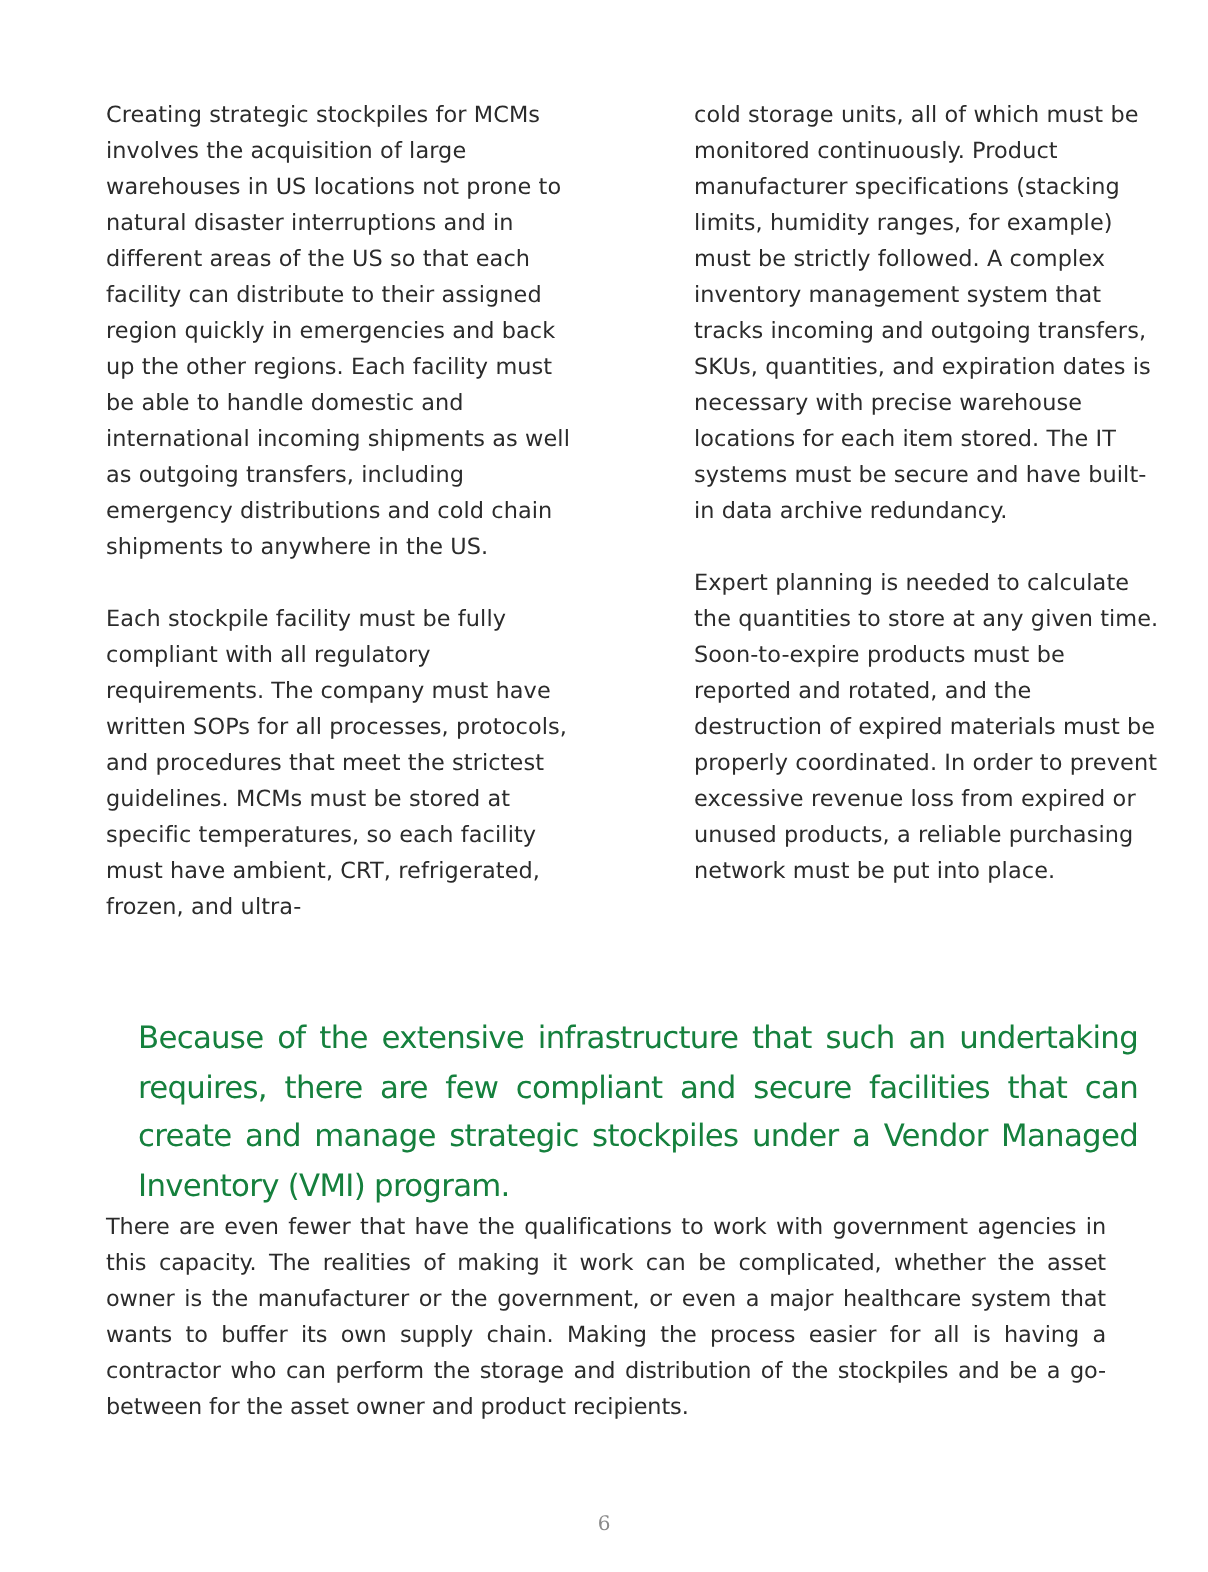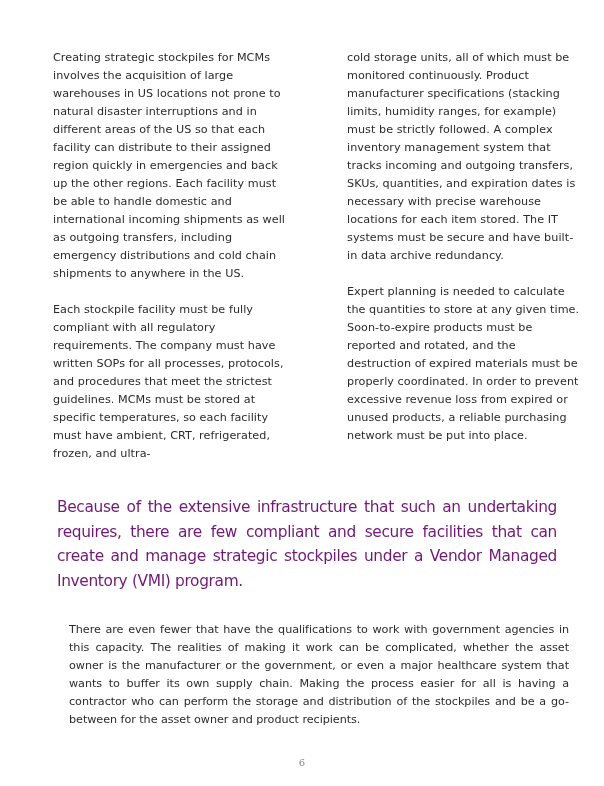--- a/index.html
+++ b/index.html
@@ -31,34 +31,34 @@
     .col-left { left: 53px; }
     .col-right { left: 326px; width: 236px; margin-left: 21px; }
     .col p {
       margin: 0 0 18px 0;
     }
     .callout {
       position: absolute;
       left: 53px;
       top: 491px;
       width: 500px;
-      margin: 4px;
+      margin: 16px;
       font-size: 15.4px;
       line-height: 24.5px;
-      color: #701a75;
+      color: #15803d;
       text-align: justify;
       font-family: "DejaVu Sans", sans-serif;
       letter-spacing: -0.35px;
     }
     .body-para {
       position: absolute;
       left: 53px;
       top: 605px;
       width: 500px;
-      margin: 16px;
+      margin: 0;
       font-size: 11.2px;
       line-height: 18.1px;
       text-align: justify;
       letter-spacing: -0.05px;
       color: #2b2b2b;
     }
     .page-number {
       position: absolute;
       left: 0;
       width: 604px;

